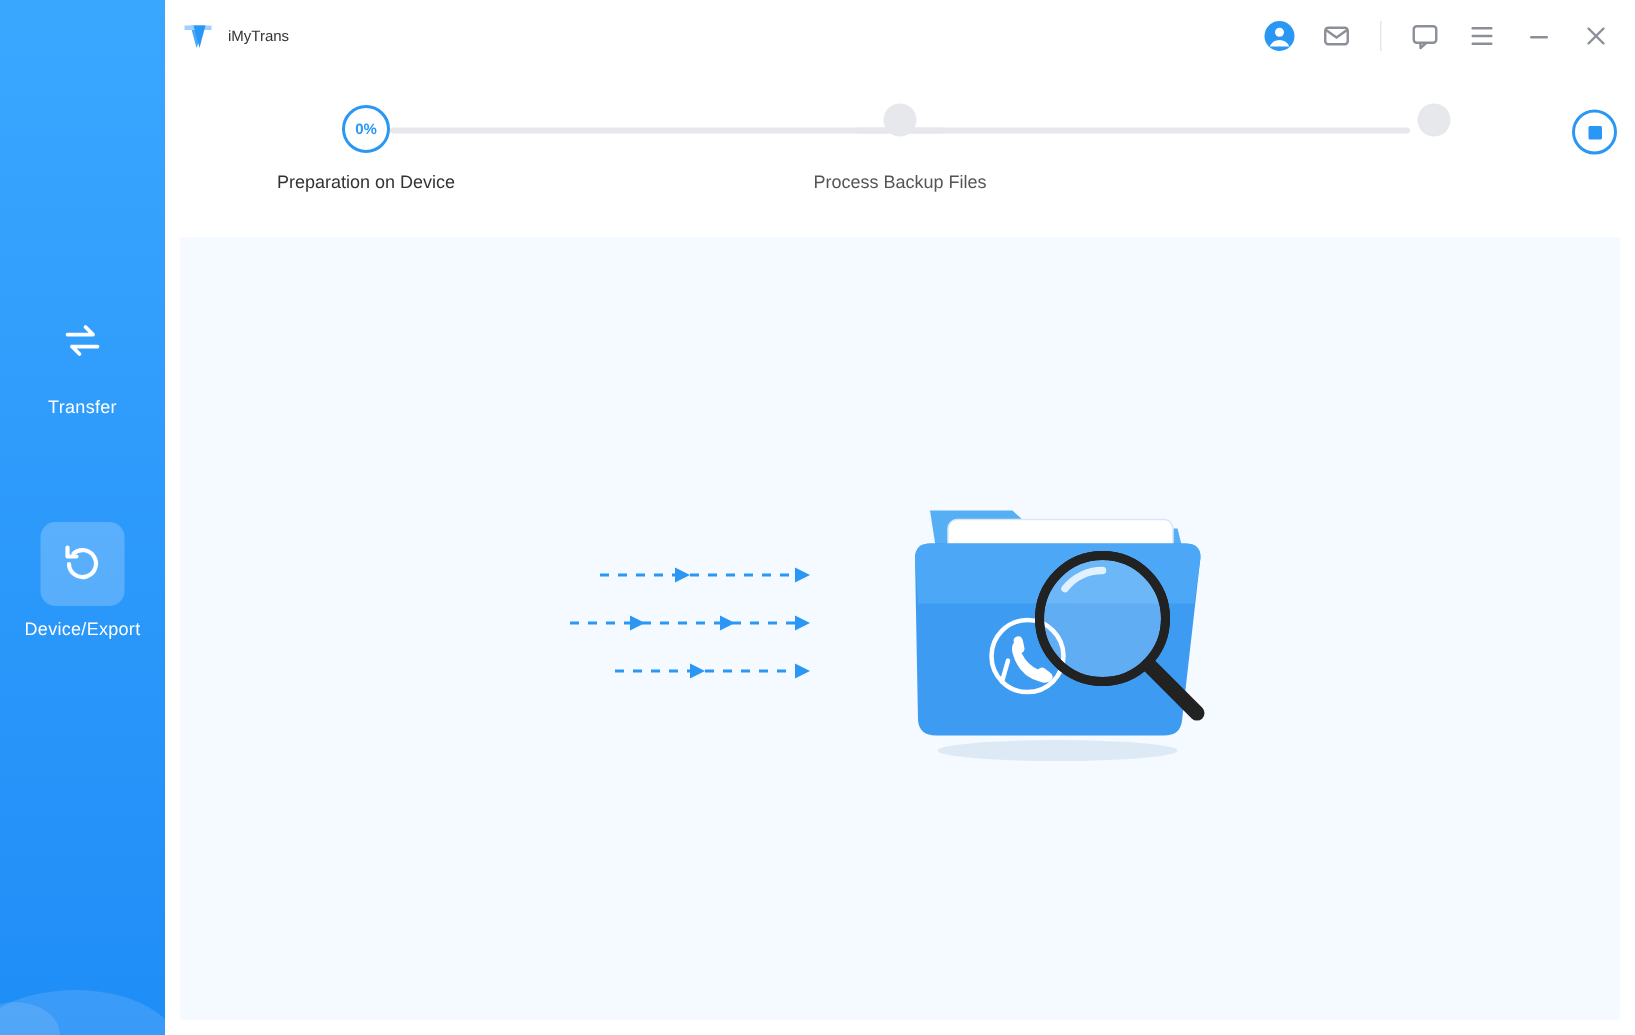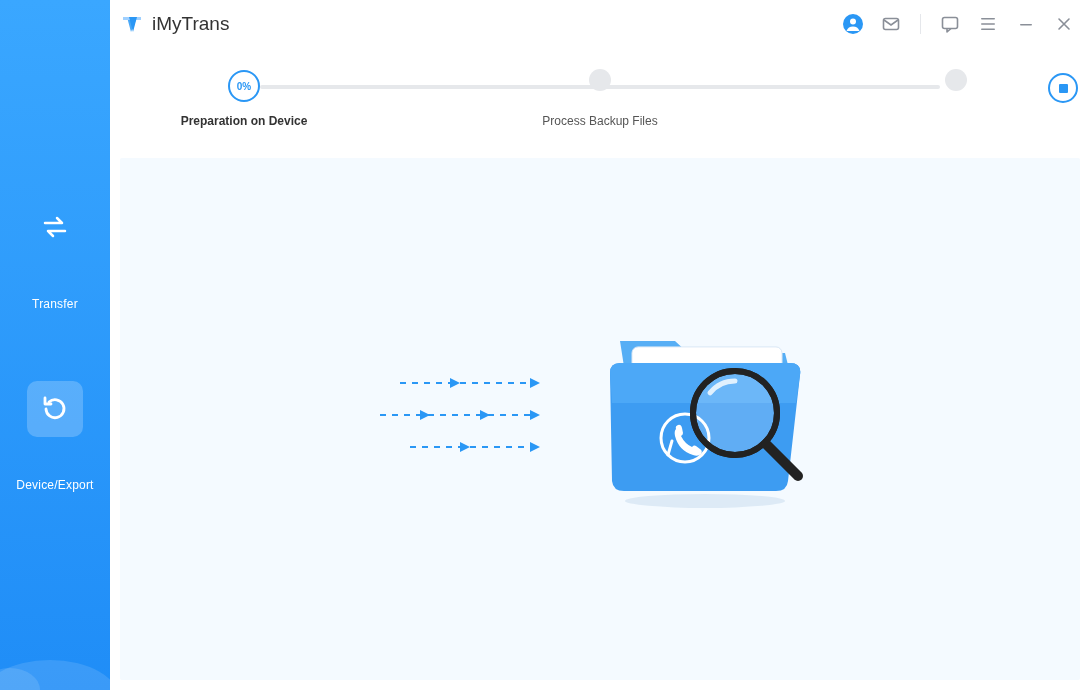--- a/index.html
+++ b/index.html
@@ -24,21 +24,20 @@
   }
   .sidebar-item {
     display: flex;
     flex-direction: column;
     align-items: center;
     color: #fff;
     font-size: 12px;
     cursor: pointer;
     margin-bottom: 70px;
     width: 100%;
-    gap: 33px;
   }
   .sidebar-item.active .sidebar-icon-wrap {
     background: rgba(255,255,255,0.22);
     border-radius: 10px;
   }
   .sidebar-icon-wrap {
     width: 56px;
     height: 56px;
     display: flex;
     align-items: center;
@@ -67,21 +66,21 @@
     align-items: center;
     padding: 0 14px 0 10px;
   }
   .app-logo {
     display: flex;
     align-items: center;
     gap: 8px;
   }
   .app-logo svg { display: block; }
   .app-name {
-    font-size: 19px;
+    font-size: 10px;
     color: #333;
   }
   .titlebar-spacer { flex: 1; }
   .titlebar-buttons {
     display: flex;
     align-items: center;
     gap: 14px;
   }
   .tb-btn {
     width: 24px;
@@ -131,21 +130,21 @@
     color: #2a97f5;
     font-size: 10px;
     font-weight: 600;
   }
   .step-node.dot {
     width: 22px;
     height: 22px;
     background: #e6e8eb;
     border-radius: 50%;
   }
-  .step-label.bold { font-weight: 700; color: #333; }
+  .step-label.bold { font-weight: 400; color: #333; }
   .step-line {
     position: absolute;
     top: 37px;
     height: 4px;
     background: #e6e8eb;
     border-radius: 2px;
     z-index: 1;
   }
   .step-line.l1 { left: 150px; width: 370px; }
   .step-line.l2 { right: 150px; width: 370px; }

